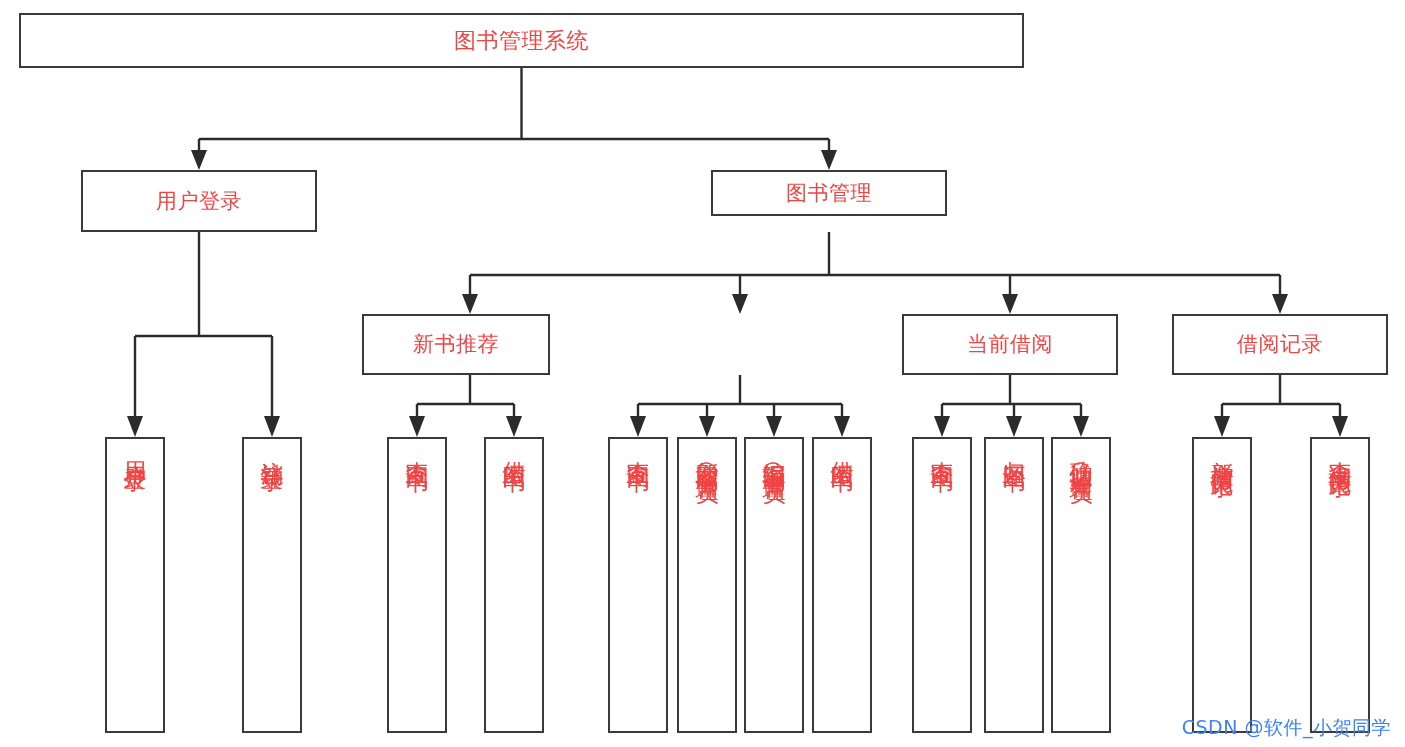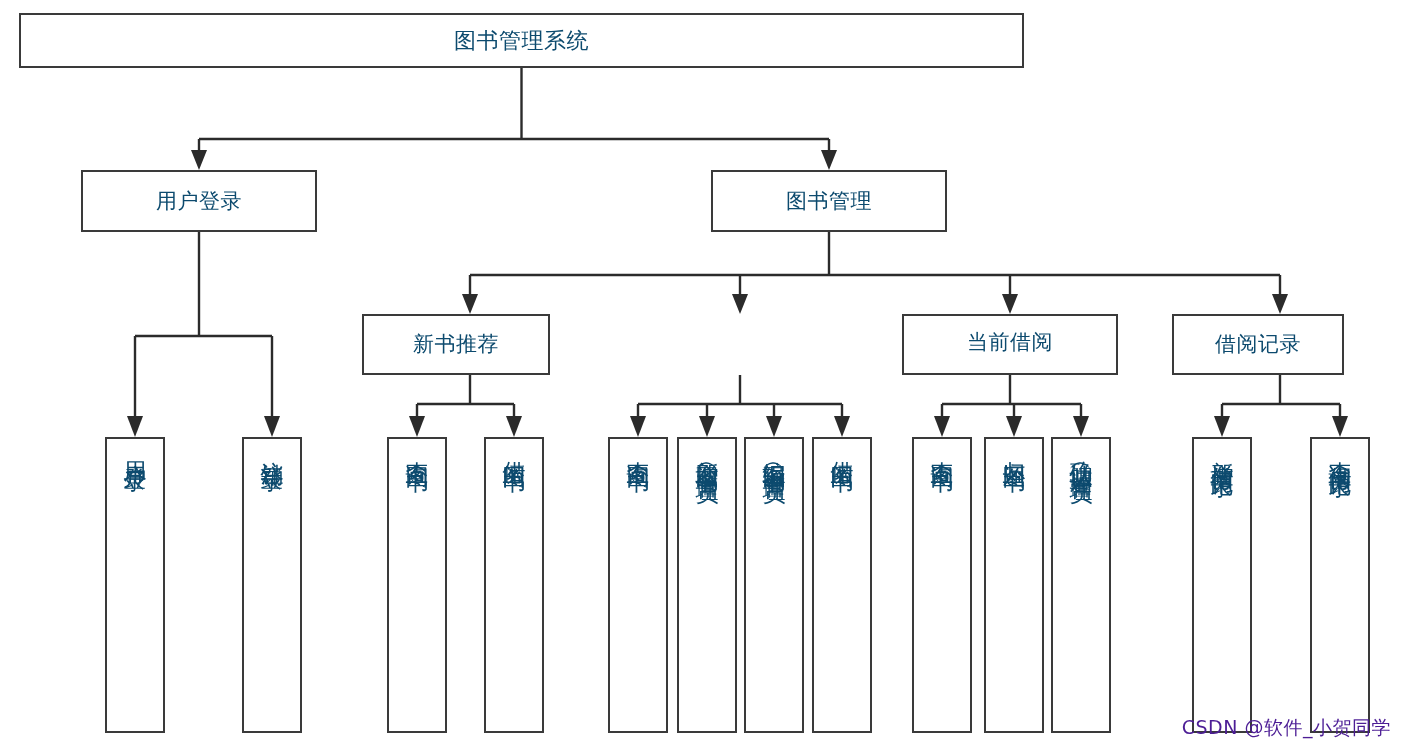--- a/index.html
+++ b/index.html
@@ -27,21 +27,21 @@
     border: 2px solid #3a3a3a;
     display: flex;
     align-items: center;
     justify-content: center;
     text-align: center;
   }
   .node .label {
     display: block;
     line-height: 1.18;
     letter-spacing: 0.5px;
-    color: #0c4a6e;
+    color: #ef4444;
     text-align: right;
   }
   
   .node.horiz .label {
     font-size: 21px;
     white-space: nowrap;
   }
   #root-node .label { font-size: 22px; }
 
   
@@ -73,21 +73,21 @@
     fill: none;
   }
   .arrowhead { fill: #2b2b2b; stroke: none; }
 
   
   #watermark {
     position: absolute;
     right: 14px;
     bottom: 6px;
     font-size: 19px;
-    color: #4c1d95;
+    color: #3b82f6;
     white-space: nowrap;
     letter-spacing: 0.5px;
   }
 </style>
 </head>
 <body>
 
 <div id="canvas">
 
   <svg id="wires" viewBox="0 0 1405 747" width="1405" height="747" aria-hidden="true">
@@ -152,31 +152,31 @@
     <polygon class="arrowhead" points="1332,416 1348,416 1340,437"></polygon>
   </svg>
 
   <div class="node horiz" id="root-node" style="left:19px; top:13px; width:1005px; height:55px;">
     <span class="label">图书管理系统</span>
   </div>
 
   <div class="node horiz" style="left:81px; top:170px; width:236px; height:62px;">
     <span class="label">用户登录</span>
   </div>
-  <div class="node horiz" style="left:711px; top:170px; width:236px; height:62px;">
+  <div class="node horiz" style="left:711px; top:170px; width:236px; height:46px;">
     <span class="label">图书管理</span>
   </div>
 
   <div class="node horiz" style="left:362px; top:314px; width:188px; height:61px;">
     <span class="label">新书推荐</span>
   </div>
-  <div class="node horiz" style="left:902px; top:314px; width:216px; height:61px;font-family:Liberation Mono, monospace;">
+  <div class="node horiz" style="left:902px; top:314px; width:216px; height:61px;">
     <span class="label">当前借阅</span>
   </div>
-  <div class="node horiz" style="left:1172px; top:314px; width:172px; height:61px;">
+  <div class="node horiz" style="left:1172px; top:314px; width:216px; height:61px;">
     <span class="label">借阅记录</span>
   </div>
 
   <div class="node vert" style="left:105px; top:437px; width:60px; height:296px;">
     <span class="label">用户登录</span>
   </div>
   <div class="node vert" style="left:242px; top:437px; width:60px; height:296px;">
     <span class="label">注销登录</span>
   </div>
 

